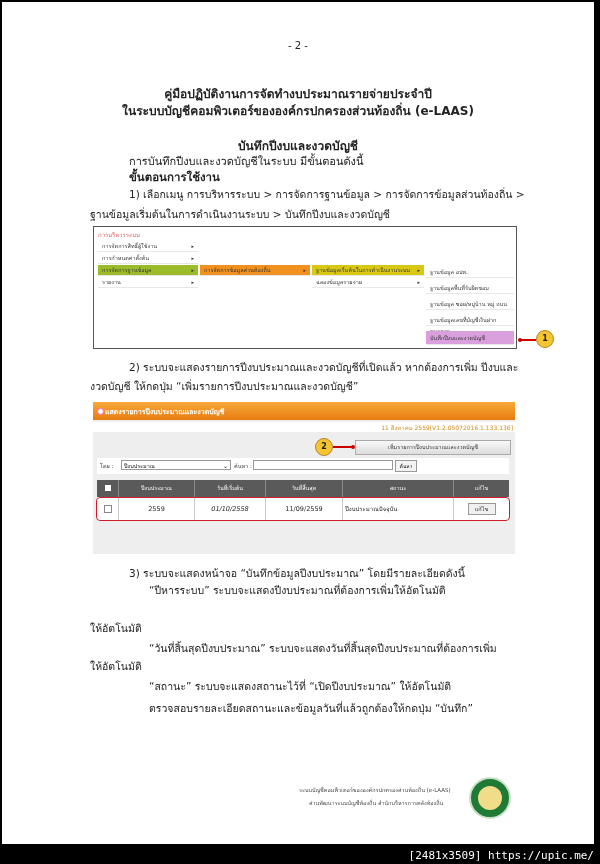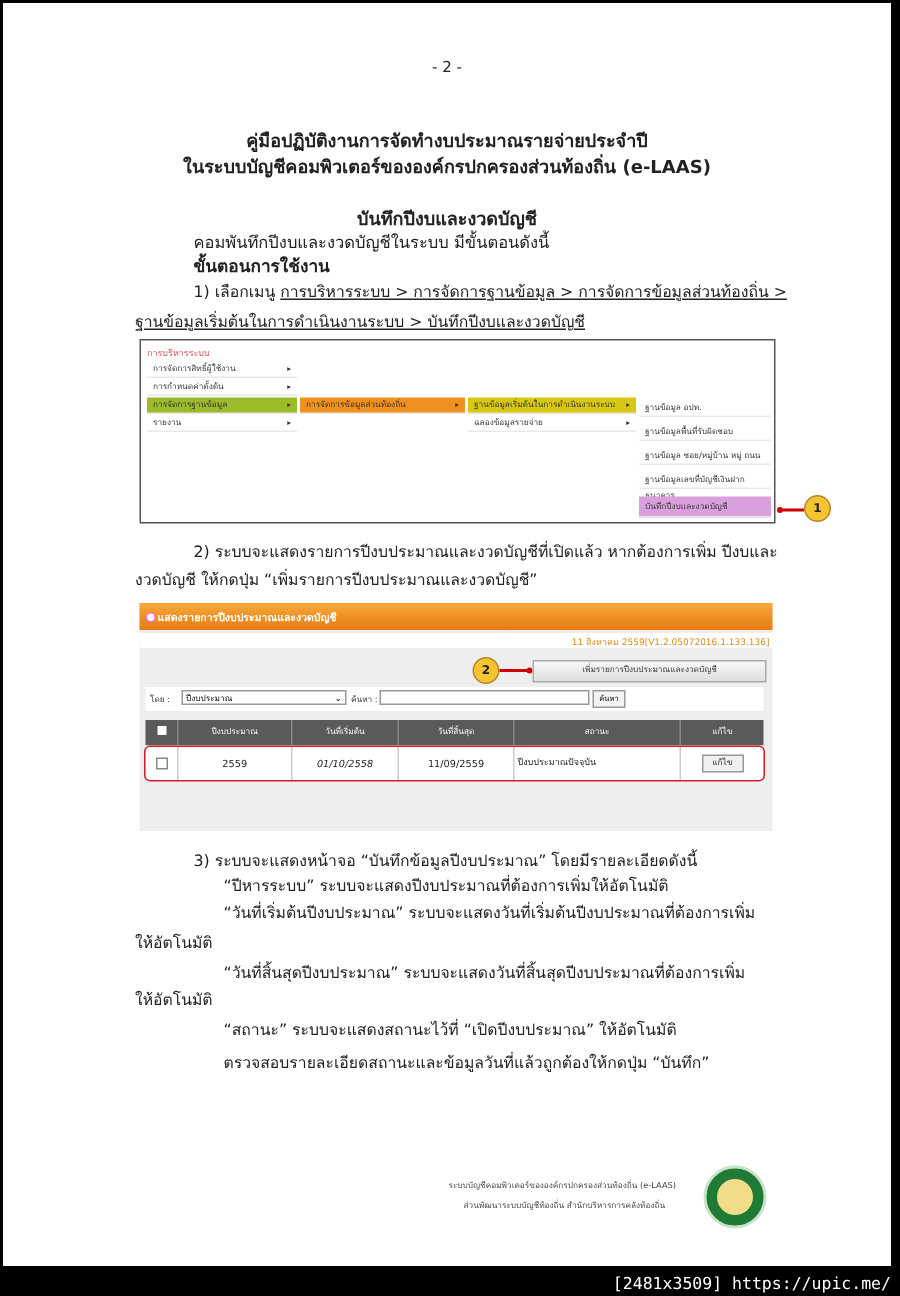--- a/index.html
+++ b/index.html
@@ -7,21 +7,21 @@
   .page { position:absolute; left:2px; top:2px; width:592px; height:842px; background:#fff; }
   .t { position:absolute; color:#222; white-space:nowrap; }
   .pgnum { left:0; width:592px; text-align:center; top:38px; font-size:10px; }
   .title1 { left:0; width:592px; text-align:center; top:82px; font-size:12px; font-weight:bold; }
   .title2 { left:0; width:592px; text-align:center; top:99px; font-size:12px; font-weight:bold; }
   .sect { left:0; width:592px; text-align:center; top:134px; font-size:12px; font-weight:bold; }
   .intro { left:127px; top:150px; font-size:11px; }
   .steps { left:127px; top:166px; font-size:11.5px; font-weight:bold; }
   .s1a { left:127px; top:184px; font-size:10.5px; }
   .s1b { left:88px; top:204px; font-size:10.5px; }
-  .u { text-decoration:underline; }
+  .u { }
 
   
   .menu-shot { position:absolute; left:91px; top:224px; width:422px; height:121px; border:1px solid #555; background:#fff; }
   .menu-title { position:absolute; left:4px; top:3px; font-size:6px; color:#d9534f; }
   .mcol { position:absolute; font-size:5.5px; color:#333; }
   .mitem { position:absolute; height:11px; line-height:11px; padding-left:4px; box-sizing:border-box; border-bottom:1px solid #e8e8e8; }
   .mitem .arr { position:absolute; right:4px; font-size:5px; }
   .green { background:#9bbb2a; color:#333; }
   .orange { background:#f0901e; color:#333; }
   .yellow { background:#d8c814; color:#333; }
@@ -64,21 +64,21 @@
   .watermark { position:absolute; right:6px; bottom:2px; font-family:"DejaVu Sans Mono", monospace; font-size:11px; color:#fff; }
 </style>
 </head>
 <body>
 
 <div class="page">
   <div class="t pgnum">- 2 -</div>
   <div class="t title1">คู่มือปฏิบัติงานการจัดทำงบประมาณรายจ่ายประจำปี</div>
   <div class="t title2">ในระบบบัญชีคอมพิวเตอร์ขององค์กรปกครองส่วนท้องถิ่น (e-LAAS)</div>
   <div class="t sect">บันทึกปีงบและงวดบัญชี</div>
-  <div class="t intro">คอมพันทึกปีงบและงวดบัญชีในระบบ มีขั้นตอนดังนี้</div>
+  <div class="t intro">การบันทึกปีงบและงวดบัญชีในระบบ มีขั้นตอนดังนี้</div>
   <div class="t steps">ขั้นตอนการใช้งาน</div>
 
   <div class="t s1a">
     <span>1)  เลือกเมนู  </span><span class="u">การบริหารระบบ &gt; การจัดการฐานข้อมูล &gt; การจัดการข้อมูลส่วนท้องถิ่น &gt;</span>
   </div>
   <div class="t s1b u">ฐานข้อมูลเริ่มต้นในการดำเนินงานระบบ &gt; บันทึกปีงบและงวดบัญชี</div>
 
   <div class="menu-shot">
     <div class="menu-title">การบริหารระบบ</div>
     <div class="mcol">
@@ -145,21 +145,20 @@
       <div class="td" style="left:246px;width:111px;text-align:left;padding-left:2px;font-size:6px;">ปีงบประมาณปัจจุบัน</div>
       <div class="td" style="left:357px;width:55px;border-right:none;">
         <span class="editbtn">แก้ไข</span>
       </div>
     </div>
     <div class="rowbox"></div>
   </div>
 
   <div class="t p3" style="left:127px;top:563px;">3)   ระบบจะแสดงหน้าจอ “บันทึกข้อมูลปีงบประมาณ” โดยมีรายละเอียดดังนี้</div>
   <div class="t p3" style="left:147px;top:580px;">“ปีหารระบบ” ระบบจะแสดงปีงบประมาณที่ต้องการเพิ่มให้อัตโนมัติ</div>
-  <div class="t p3" style="left:147px;top:598px;">“วันที่เริ่มต้นปีงบประมาณ” ระบบจะแสดงวันที่เริ่มต้นปีงบประมาณที่ต้องการเพิ่ม</div>
   <div class="t p3" style="left:88px;top:618px;">ให้อัตโนมัติ</div>
   <div class="t p3" style="left:147px;top:638px;">“วันที่สิ้นสุดปีงบประมาณ” ระบบจะแสดงวันที่สิ้นสุดปีงบประมาณที่ต้องการเพิ่ม</div>
   <div class="t p3" style="left:88px;top:656px;">ให้อัตโนมัติ</div>
   <div class="t p3" style="left:147px;top:676px;">“สถานะ” ระบบจะแสดงสถานะไว้ที่ “เปิดปีงบประมาณ” ให้อัตโนมัติ</div>
   <div class="t p3" style="left:147px;top:698px;">ตรวจสอบรายละเอียดสถานะและข้อมูลวันที่แล้วถูกต้องให้กดปุ่ม “บันทึก”</div>
 
   <div class="f1">ระบบบัญชีคอมพิวเตอร์ขององค์กรปกครองส่วนท้องถิ่น (e-LAAS)</div>
   <div class="f2">ส่วนพัฒนาระบบบัญชีท้องถิ่น   สำนักบริหารการคลังท้องถิ่น</div>
   <div class="logo">
       <div class="logo-inner"></div>

